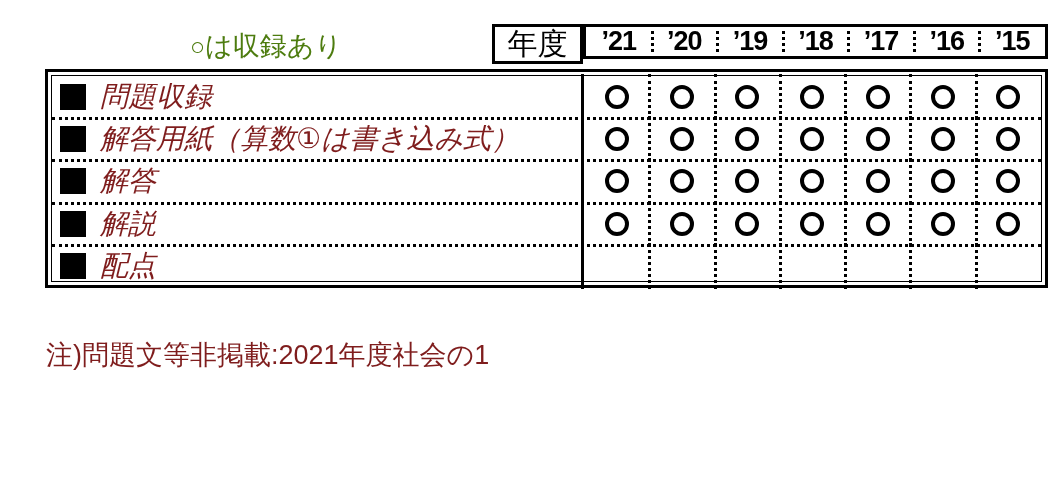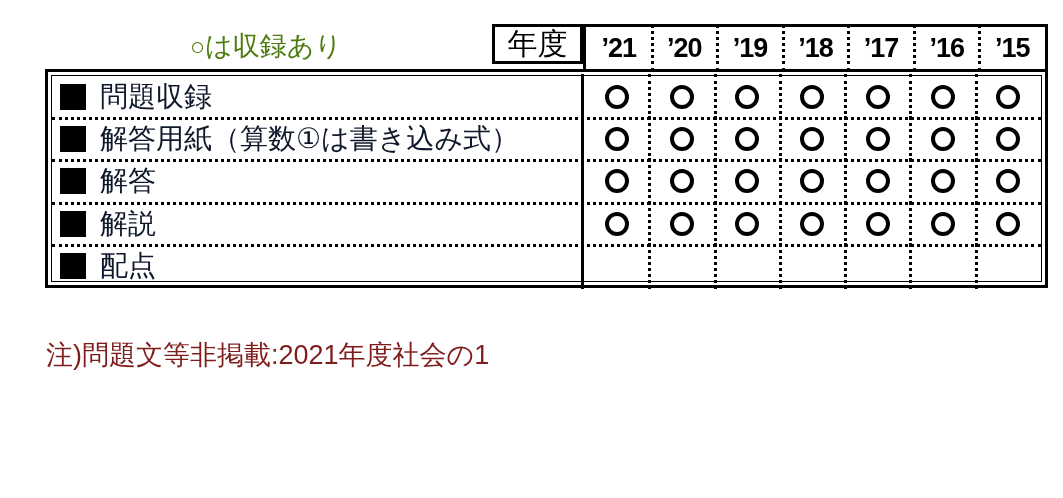--- a/index.html
+++ b/index.html
@@ -50,21 +50,21 @@
     line-height: 1;
     z-index: 5;
   }
 
   
   .year-head {
     position: absolute;
     left: 583px;
     top: 24px;
     width: 465px;
-    height: 48px;
+    height: 35px;
     box-sizing: border-box;
     border: 3px solid #000000;
     background: #ffffff;
     display: flex;
     z-index: 4;
   }
   .year-head .ycell {
     flex: 1 1 0;
     display: flex;
     align-items: center;
@@ -144,21 +144,22 @@
     width: 26px;
     height: 26px;
     background: #000000;
     flex: 0 0 26px;
     margin-right: 14px;
   }
   .label-text {
     font-size: 28px;
     line-height: 1;
     white-space: nowrap;
-    color: #0f172a;
+    color: #7f1d1d;
+    font-style: italic;
   }
 
   
   .tdata {
     flex: 1 1 auto;
     display: flex;
   }
   .tcell {
     flex: 1 1 0;
     display: flex;

